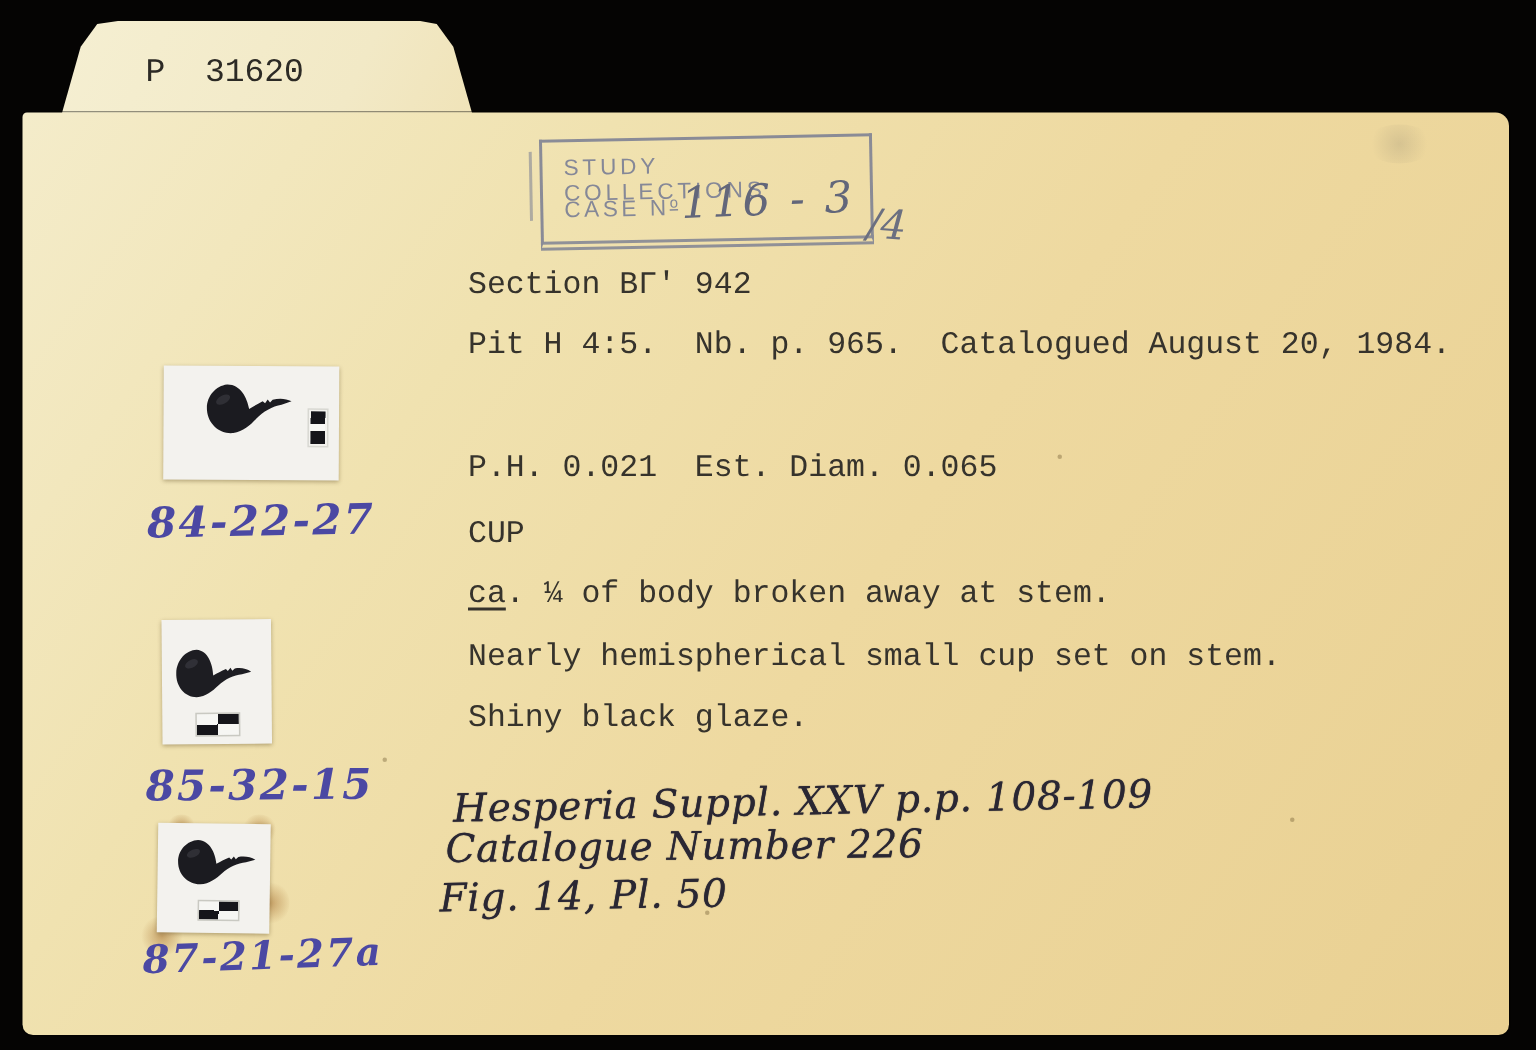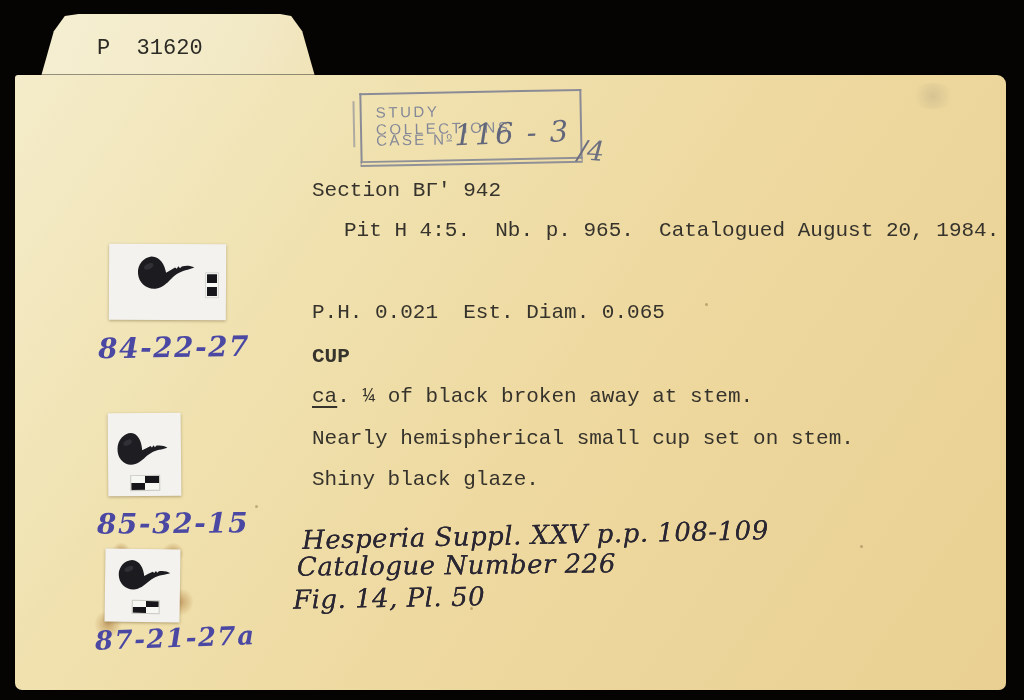--- a/index.html
+++ b/index.html
@@ -70,22 +70,22 @@
     font-size: 27px; color: #6b6f80; transform: rotate(4deg);
   }
 
   
   .typed {
     position: absolute; left: 297px;
     font-family: "Liberation Mono", monospace;
     font-size: 21px; line-height: 22px; color: #36332c;
     white-space: pre;
   }
-  .t1 { top: 105px; } .t2 { top: 145px; margin-left: 32px; } .t3 { top: 184px; }
-  .t4 { top: 227px; } .t5 { top: 271px; font-weight: bold; } .t6 { top: 311px; }
+  .t1 { top: 105px; } .t2 { top: 145px; } .t3 { top: 184px; }
+  .t4 { top: 227px; } .t5 { top: 271px; } .t6 { top: 311px; }
   .t7 { top: 353px; } .t8 { top: 394px; }
   .ul { text-decoration: underline; text-underline-offset: 4px; text-decoration-thickness: 2px; }
 
   
   .hand {
     position: absolute;
     font-family: "DejaVu Serif", serif; font-style: italic;
     font-size: 26px; color: #2a2733; letter-spacing: 0.5px;
     text-shadow: 0 0 0.6px #2a2733;
   }
@@ -162,21 +162,21 @@
     <div class="stamp-l1">STUDY COLLECTIONS</div>
     <div class="stamp-l2"><span>CASE N</span><span class="sup">o</span></div>
     <div class="case-num">116 - 3</div>
   </div>
   <div class="fraction">/4</div>
 
   <div class="typed t1">Section ΒΓ' 942</div>
   <div class="typed t2">Pit H 4:5.  Nb. p. 965.  Catalogued August 20, 1984.</div>
   <div class="typed t4">P.H. 0.021  Est. Diam. 0.065</div>
   <div class="typed t5">CUP</div>
-  <div class="typed t6"><span class="ul">ca</span><span>. ¼ of black broken away at stem.</span></div>
+  <div class="typed t6"><span class="ul">ca</span><span>. ¼ of body broken away at stem.</span></div>
   <div class="typed t8">Shiny black glaze.</div>
   <div class="typed t7">Nearly hemispherical small cup set on stem.</div>
 
   <div class="hand h1">Hesperia Suppl. XXV p.p. 108-109</div>
   <div class="hand h2">Catalogue Number 226</div>
   <div class="hand h3">Fig. 14, Pl. 50</div>
 
   <div class="photo photo1">
     <svg class="frag" viewBox="0 0 120 70" preserveAspectRatio="none">
       <path d="M32,8 C18,10 7,22 9,36 C11,51 26,61 42,59 C54,57 62,50 69,43 C77,35 88,29 99,27 L111,23 C104,20 96,20 88,22 L85,25 L82,22 L79,26 L76,24 C70,27 65,30 60,33 C57,21 48,7 32,8 Z" fill="#1b1b20"></path>

